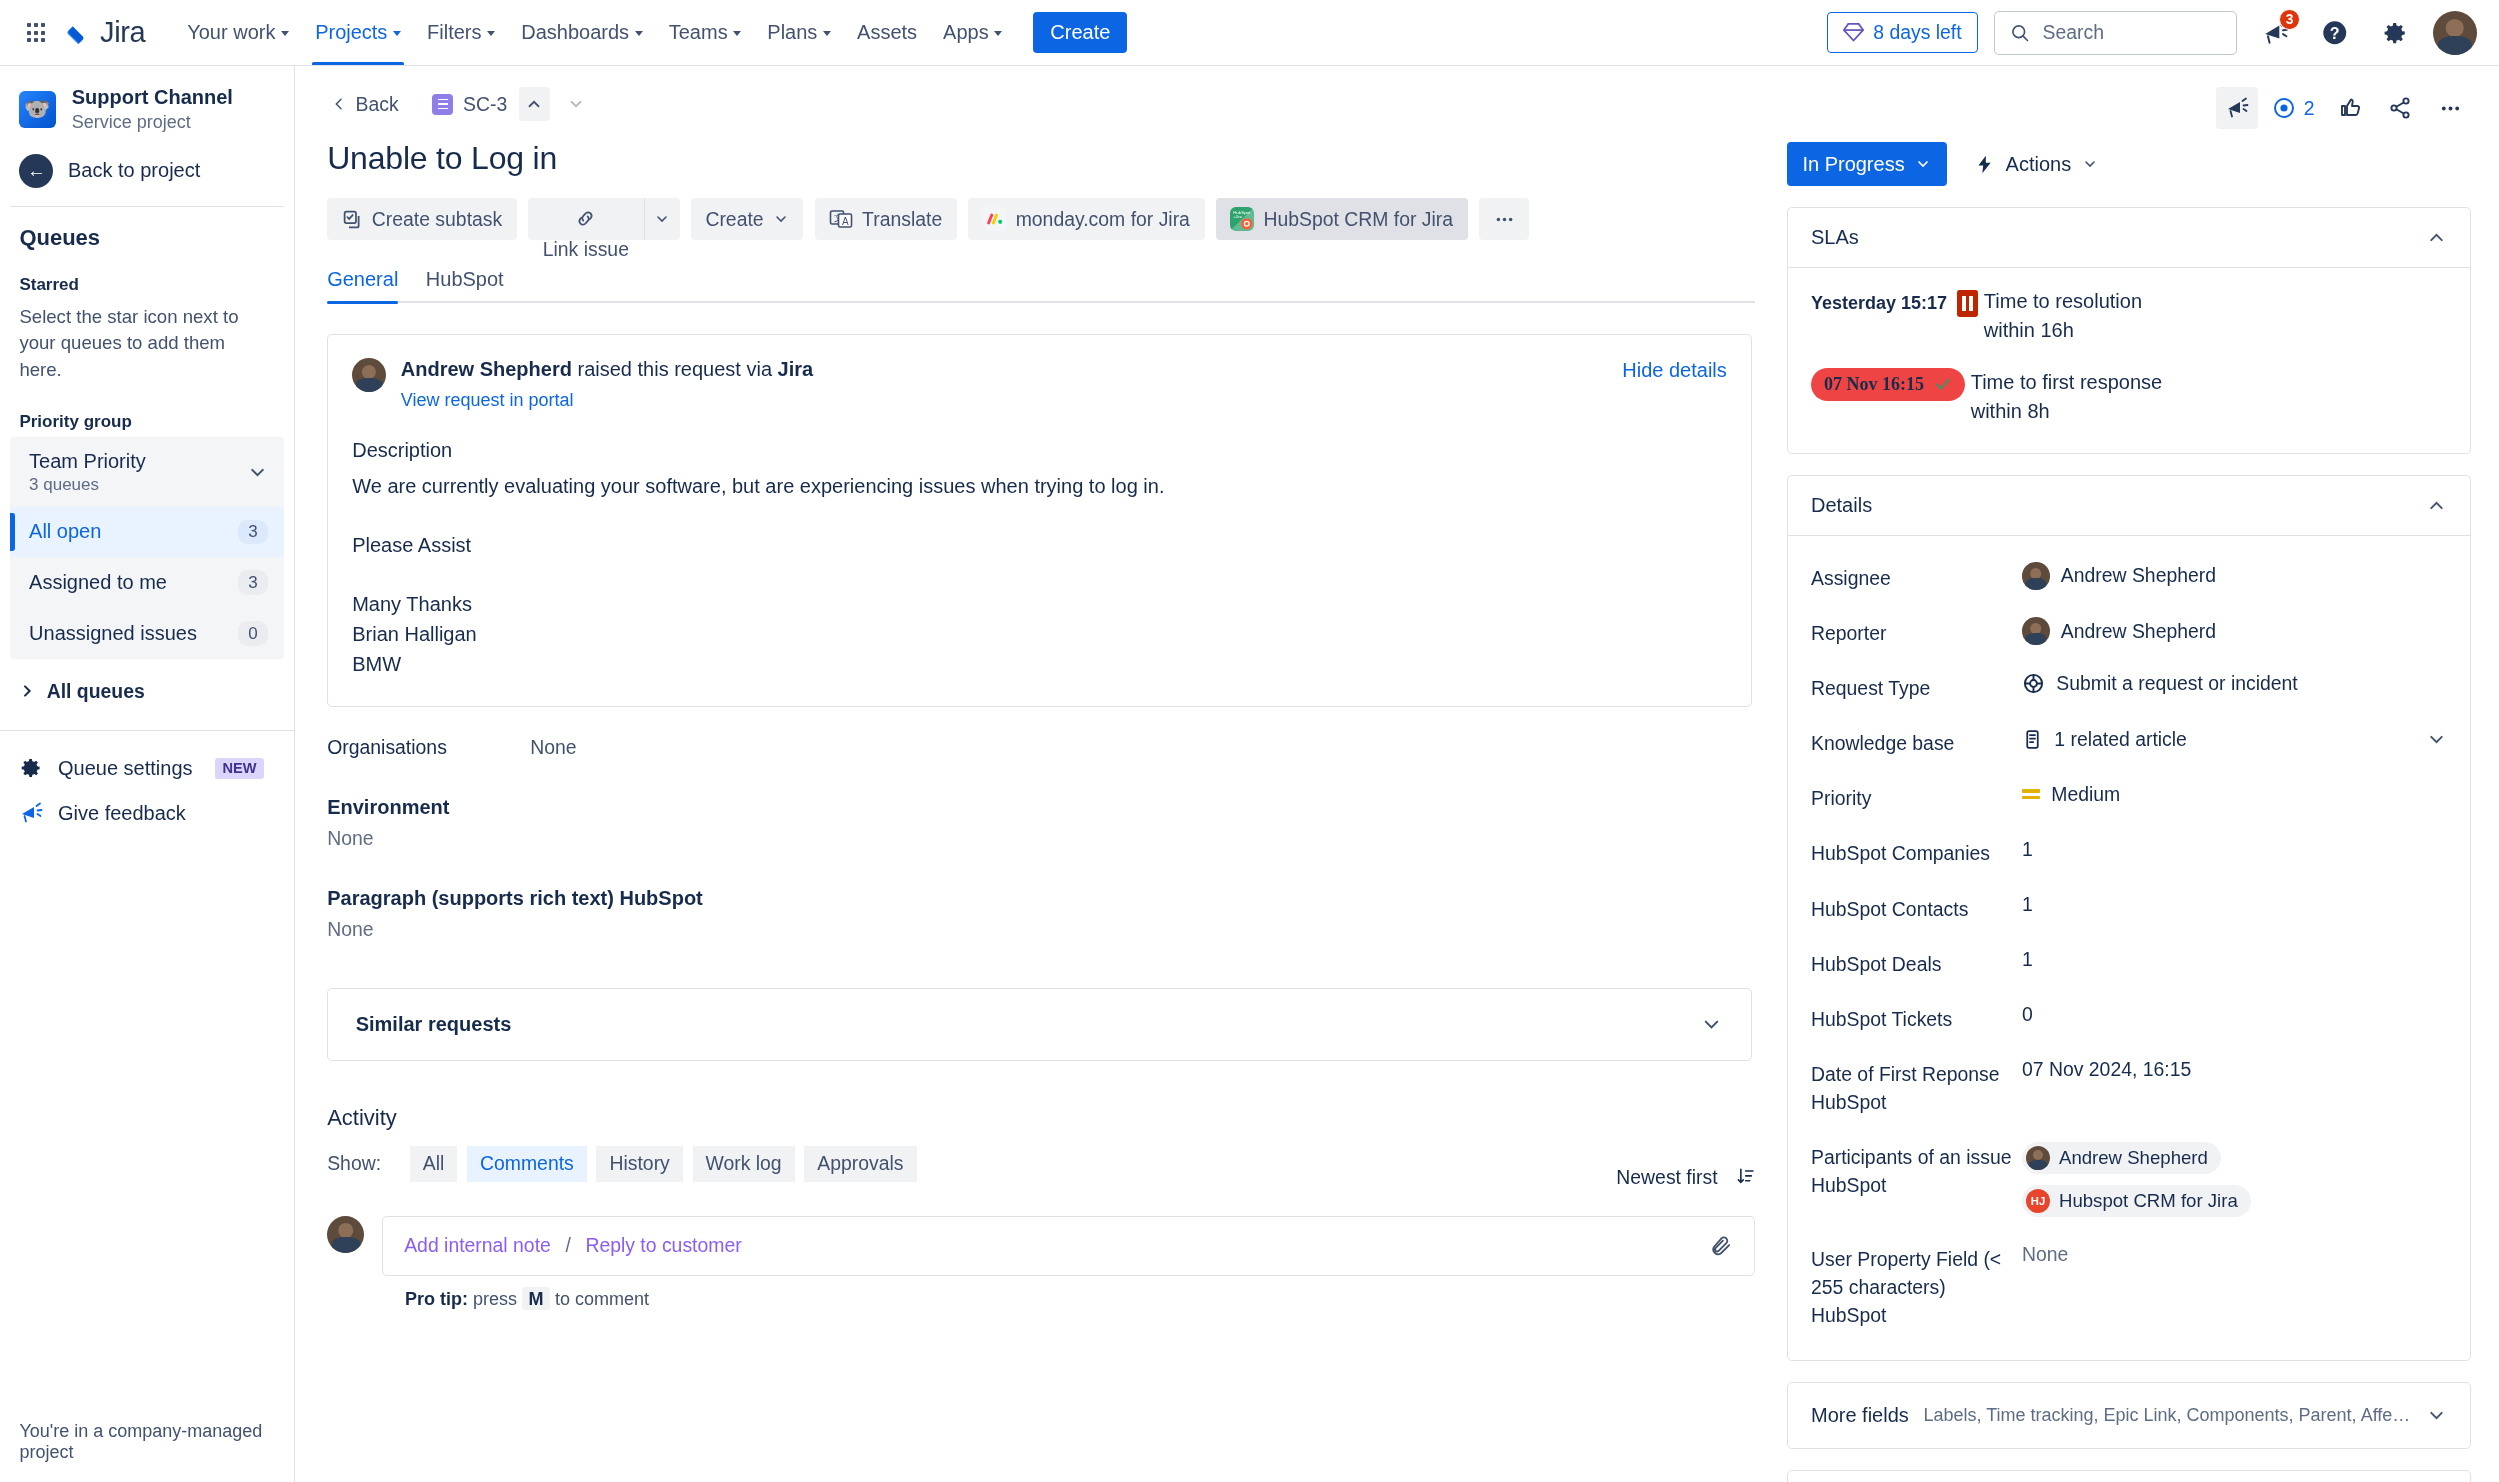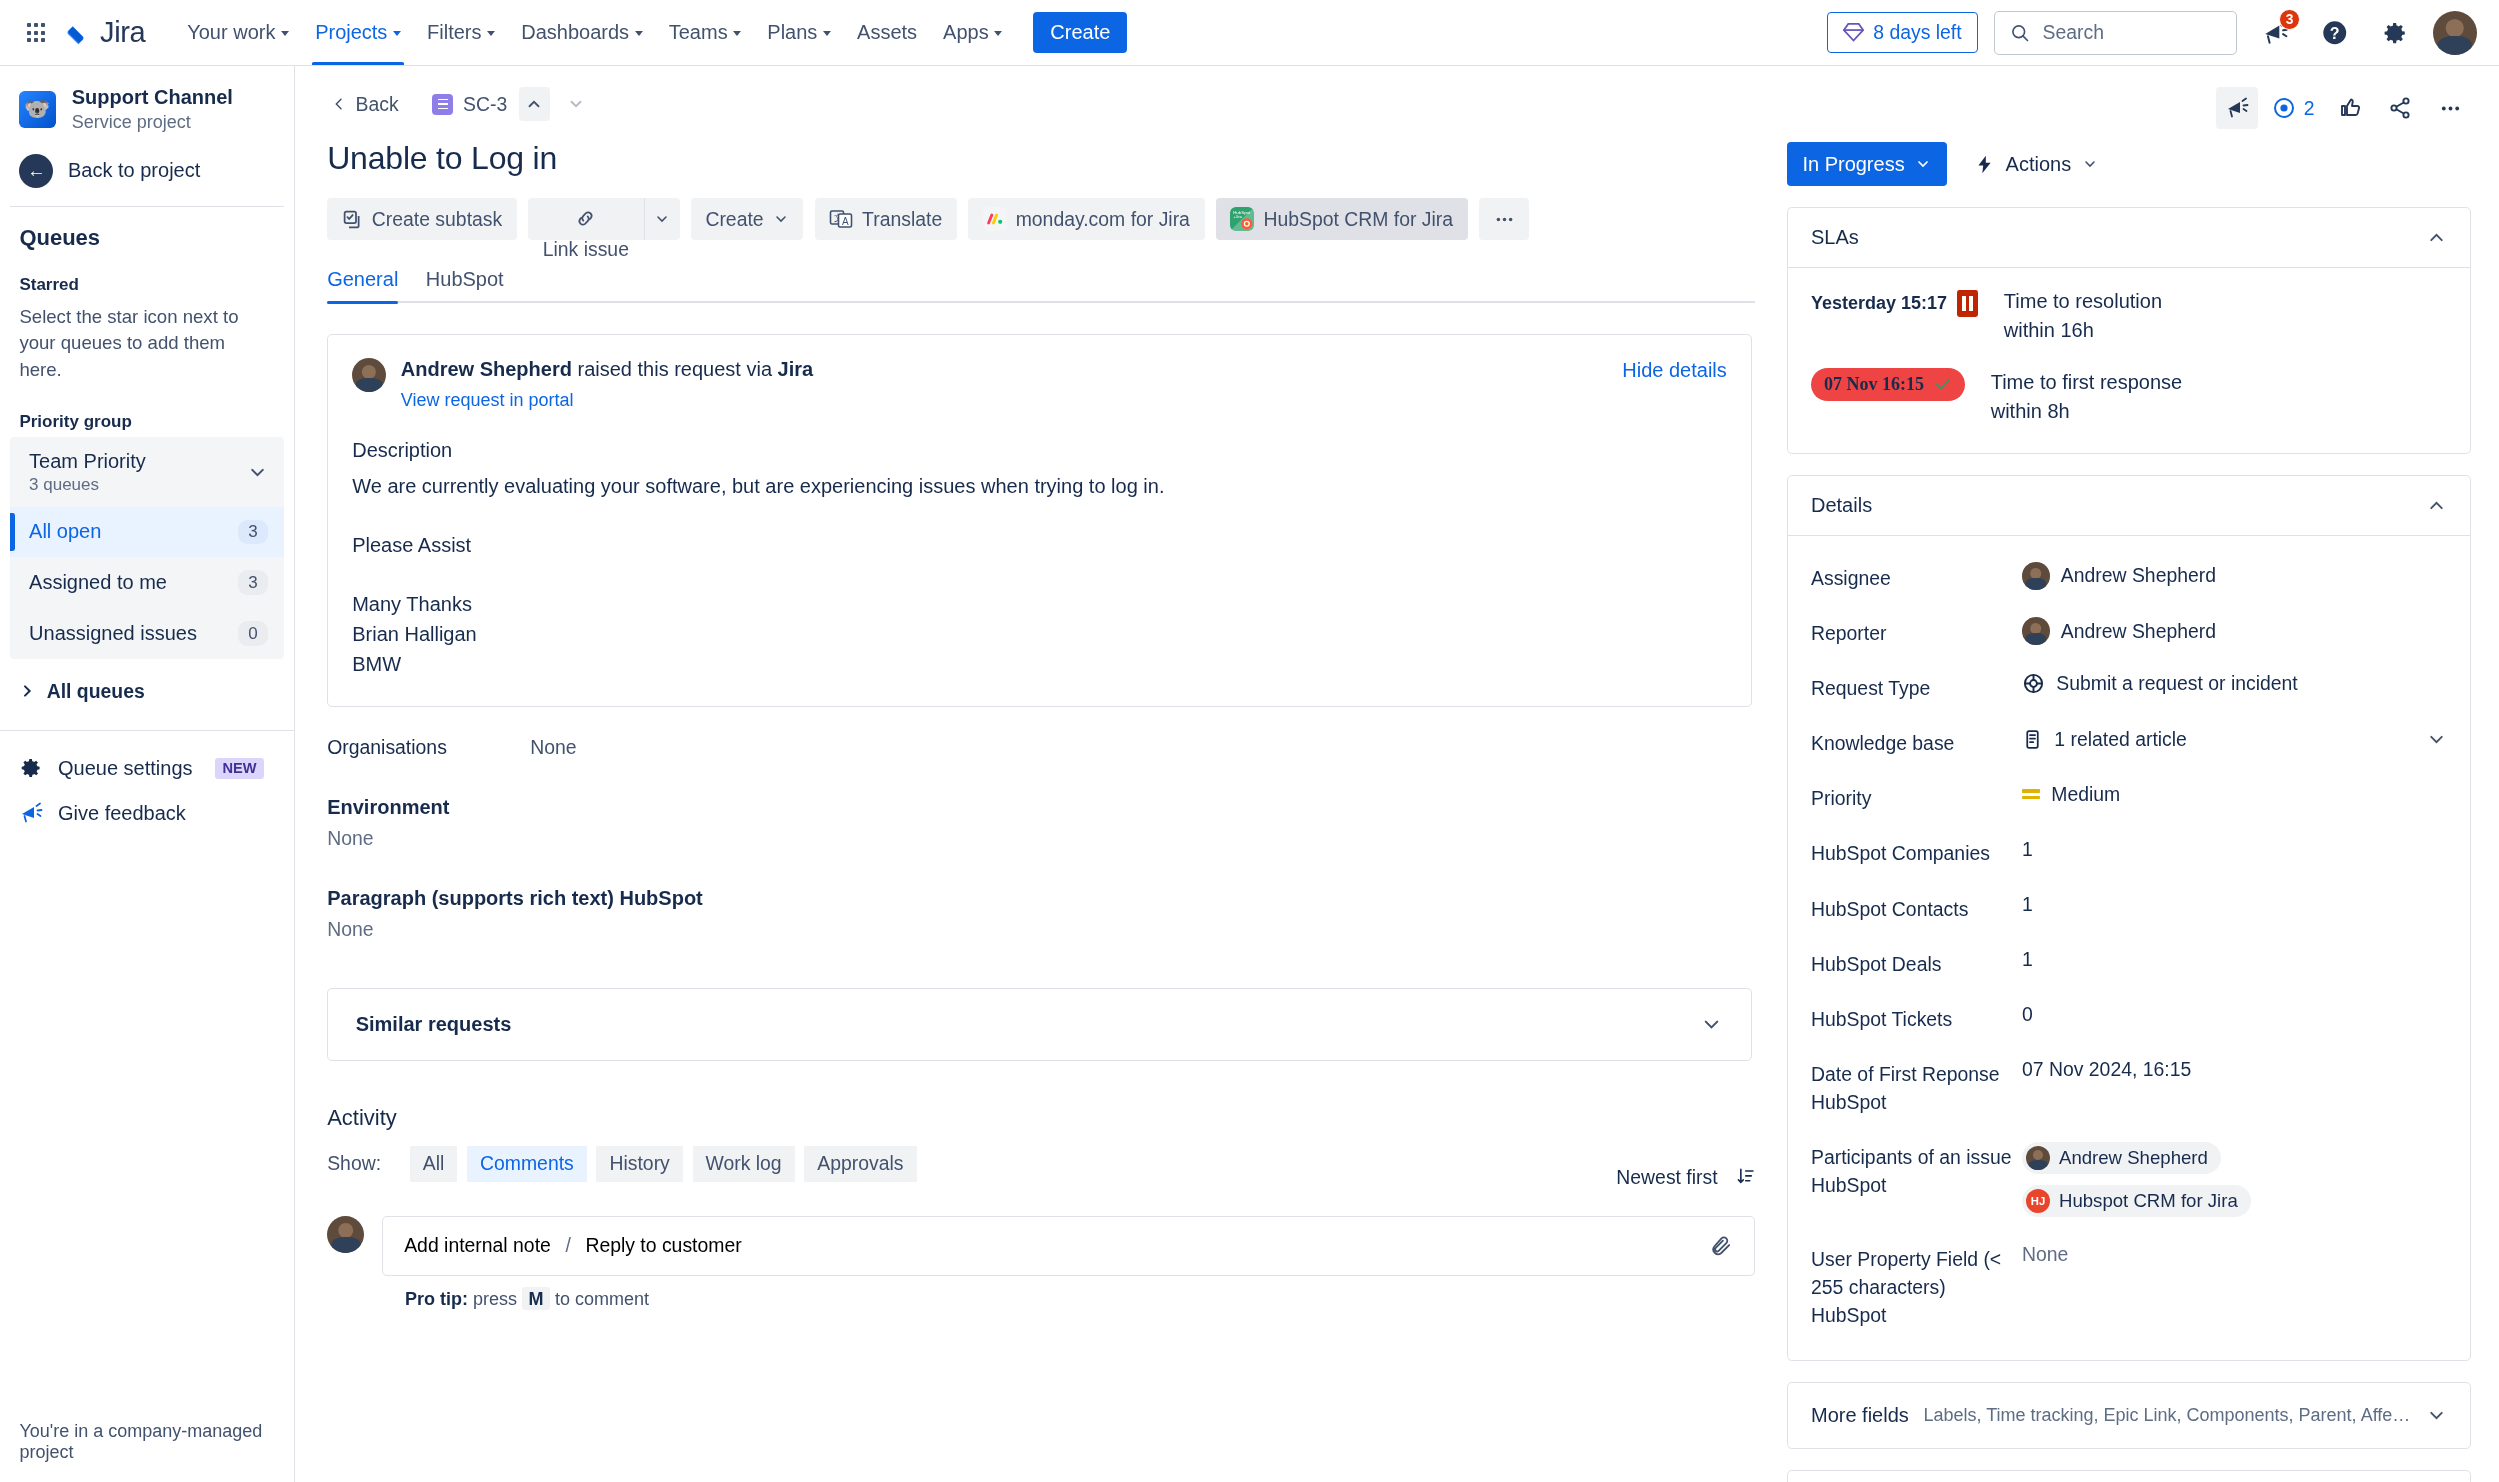--- a/index.html
+++ b/index.html
@@ -151,21 +151,21 @@
   .show-row { display: flex; align-items: center; gap: 9.7px; margin: 14.6px 0 0 3.2px; position: relative; }
   .show-label { font-size: 19.4px; color: #42526E; margin-right: 19px; }
   .chip { background: #F1F2F4; border-radius: 0; padding: 6.5px 13px; font-size: 19.4px; color: #42526E; cursor: pointer; }
   .chip.active { background: #E9F2FF; color: #0C66E4; }
   .sortby { position: absolute; right: 0; top: 20px; font-size: 19.4px; color: #172B4D; display: flex; align-items: center; gap: 18px; cursor: pointer; }
   .comment-row { display: flex; align-items: flex-start; gap: 18px; margin: 34px 0 0 3.2px; }
   .comment-box {
     flex: 1; border: 1.6px solid #DFE1E6; border-radius: 4.9px; height: 60px;
     display: flex; align-items: center; padding: 0 21px; gap: 14.6px; cursor: text; position: relative;
   }
-  .cb-link { font-size: 19.4px; color: #000000; cursor: pointer; }
+  .cb-link { font-size: 19.4px; color: #8b5cf6; cursor: pointer; }
   .cb-sep { color: #5E6C84; font-size: 19.4px; }
   .attach-icon { position: absolute; right: 21px; top: 50%; transform: translateY(-50%); cursor: pointer; color:#42526E;}
   .protip { font-size: 18px; color: #42526E; margin: 13px 0 0 81px; }
   .protip b { font-weight: 700; color: #172B4D; }
   .kbd { background: #F1F2F4; border-radius: 3.2px; padding: 1.6px 6.5px; font-weight: 700; color: #172B4D; }
 
   
   .right { width: 713px; flex: 0 0 713px; padding: 21px 29px 0 0; overflow: hidden; }
   .right-icons { display: flex; align-items: center; justify-content: flex-end; gap: 8px; }
   .ri { width: 42px; height: 42px; border-radius: 4px; display: flex; align-items: center; justify-content: center; cursor: pointer; color: #42526E; }
@@ -176,21 +176,21 @@
     background: #0C66E4; color: #fff; border: none; border-radius: 4px; font-family: inherit;
     font-size: 20px; padding: 10.5px 15.4px; display: flex; align-items: center; gap: 10.5px; cursor: pointer; font-weight: 500;
   }
   .actions-btn { display: flex; align-items: center; gap: 10.5px; font-size: 20px; color: #172B4D; cursor: pointer; padding: 8px 6.5px; }
 
   .panel { border: 1.6px solid #DFE1E6; border-radius: 4.9px; margin-top: 21px; background: #fff; }
   .panel-head { display: flex; align-items: center; justify-content: space-between; padding: 18px 23px; border-bottom: 1.6px solid #DFE1E6; cursor: pointer; }
   .panel-title { font-size: 20px; color: #172B4D; }
   .panel-body { padding: 19.4px 23px 23px 23px; }
 
-  .sla-row { display: flex; align-items: flex-start; gap: 26px; margin-bottom: 24px; }
+  .sla-row { display: flex; align-items: flex-start; gap: 6px; margin-bottom: 24px; }
   .sla-pill { display: flex; align-items: center; gap: 9.7px; font-size: 18px; font-weight: 700; color: #172B4D; white-space: nowrap; padding-top: 2.4px;}
   .sla-pill.grey { background: #ef4444; border-radius: 18px; padding: 5.7px 13px; font-family: Liberation Serif, serif; }
   .sla-pause { background: #BF2600; width: 21px; height: 27.5px; border-radius: 2.4px; display: flex; align-items: center; justify-content: center; gap: 3.2px; flex:none;}
   .sla-pause i { width: 4px; height: 14.6px; background: #fff; display: block; }
   .sla-text { font-size: 20px; color: #172B4D; line-height: 1.42; }
 
   .drow { display: flex; align-items: flex-start; margin-bottom: 23px; }
   .dlabel { width: 211px; flex: none; font-size: 19.4px; color: #172B4D; line-height: 1.45; padding-top: 4px;}
   .dval { flex: 1; font-size: 19.4px; color: #172B4D; display: flex; align-items: center; gap: 11.3px; flex-wrap: wrap; padding-top: 2.4px;}
   .dval.muted { color: #5E6C84; }

